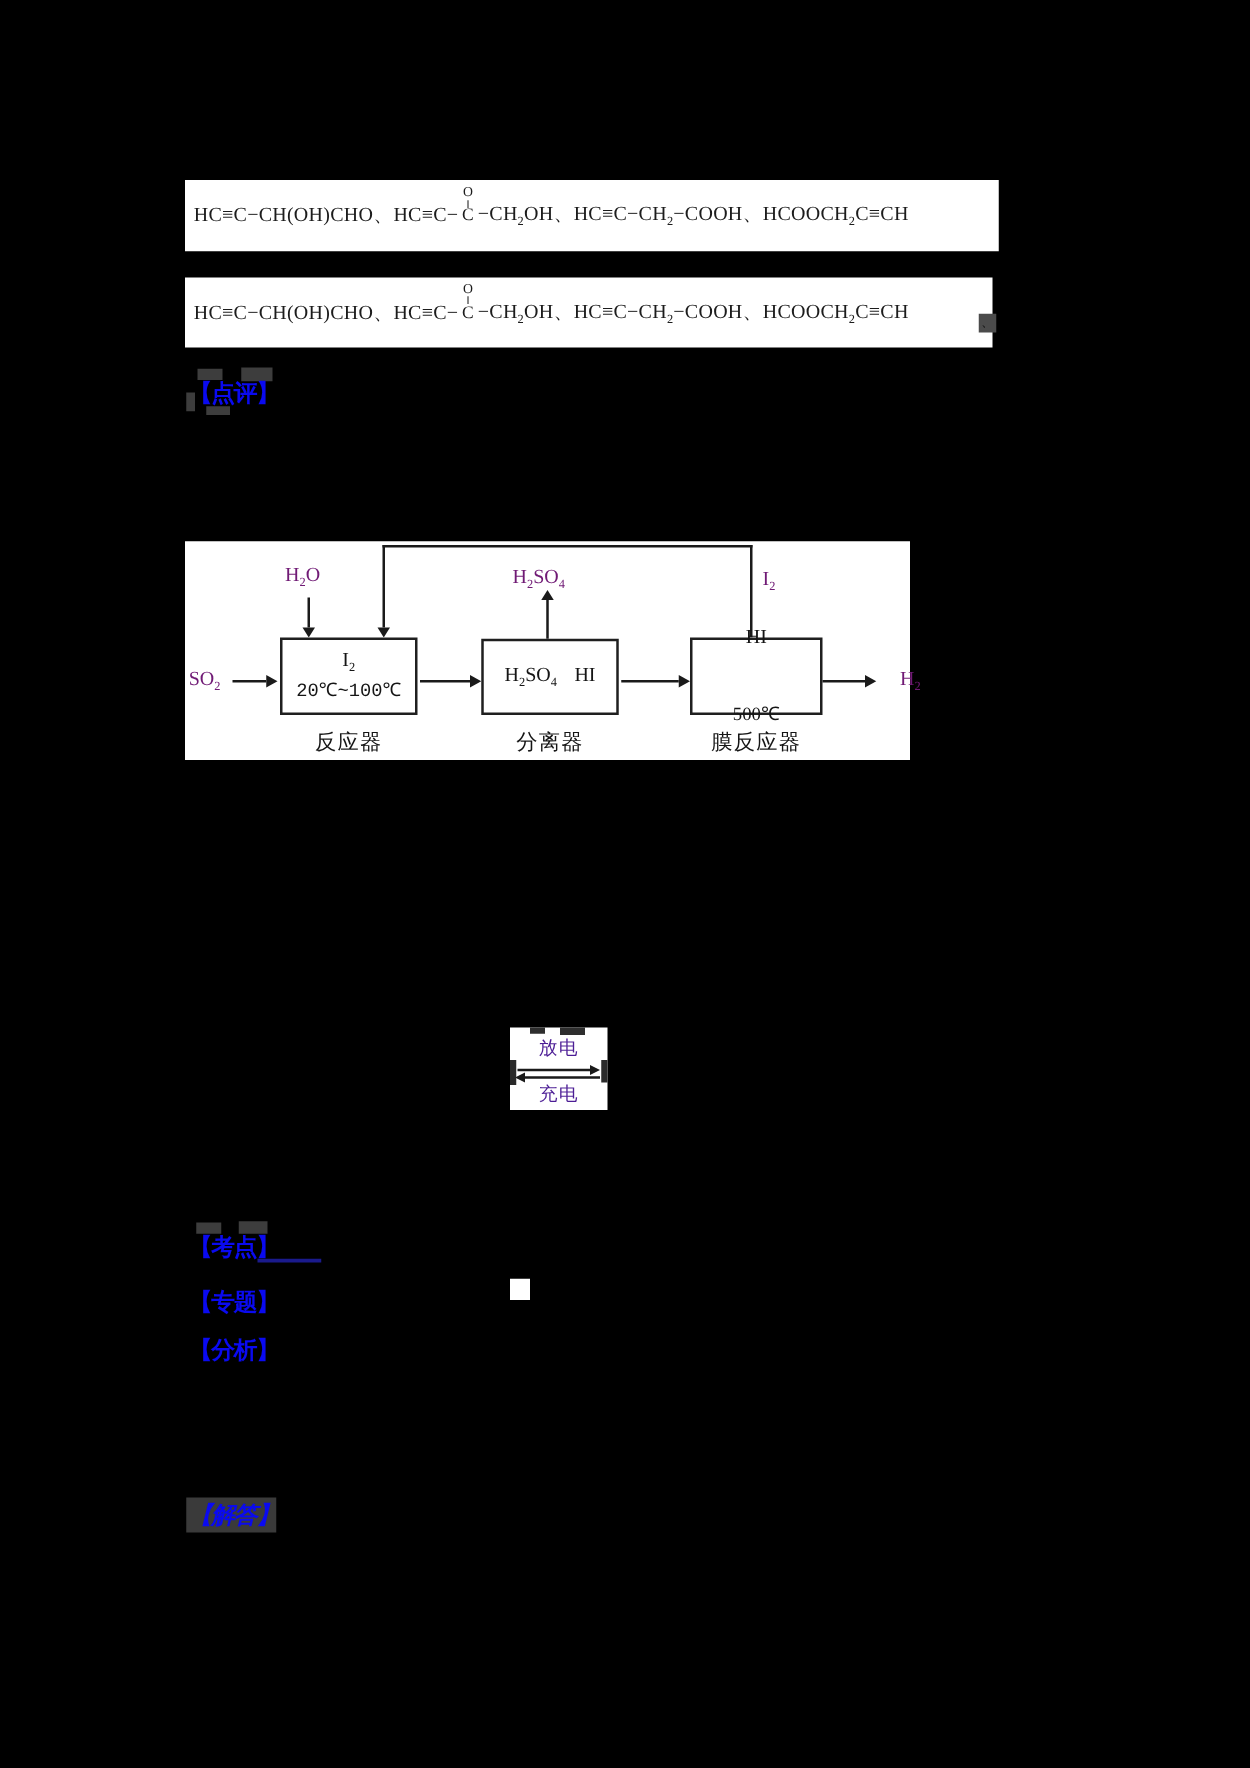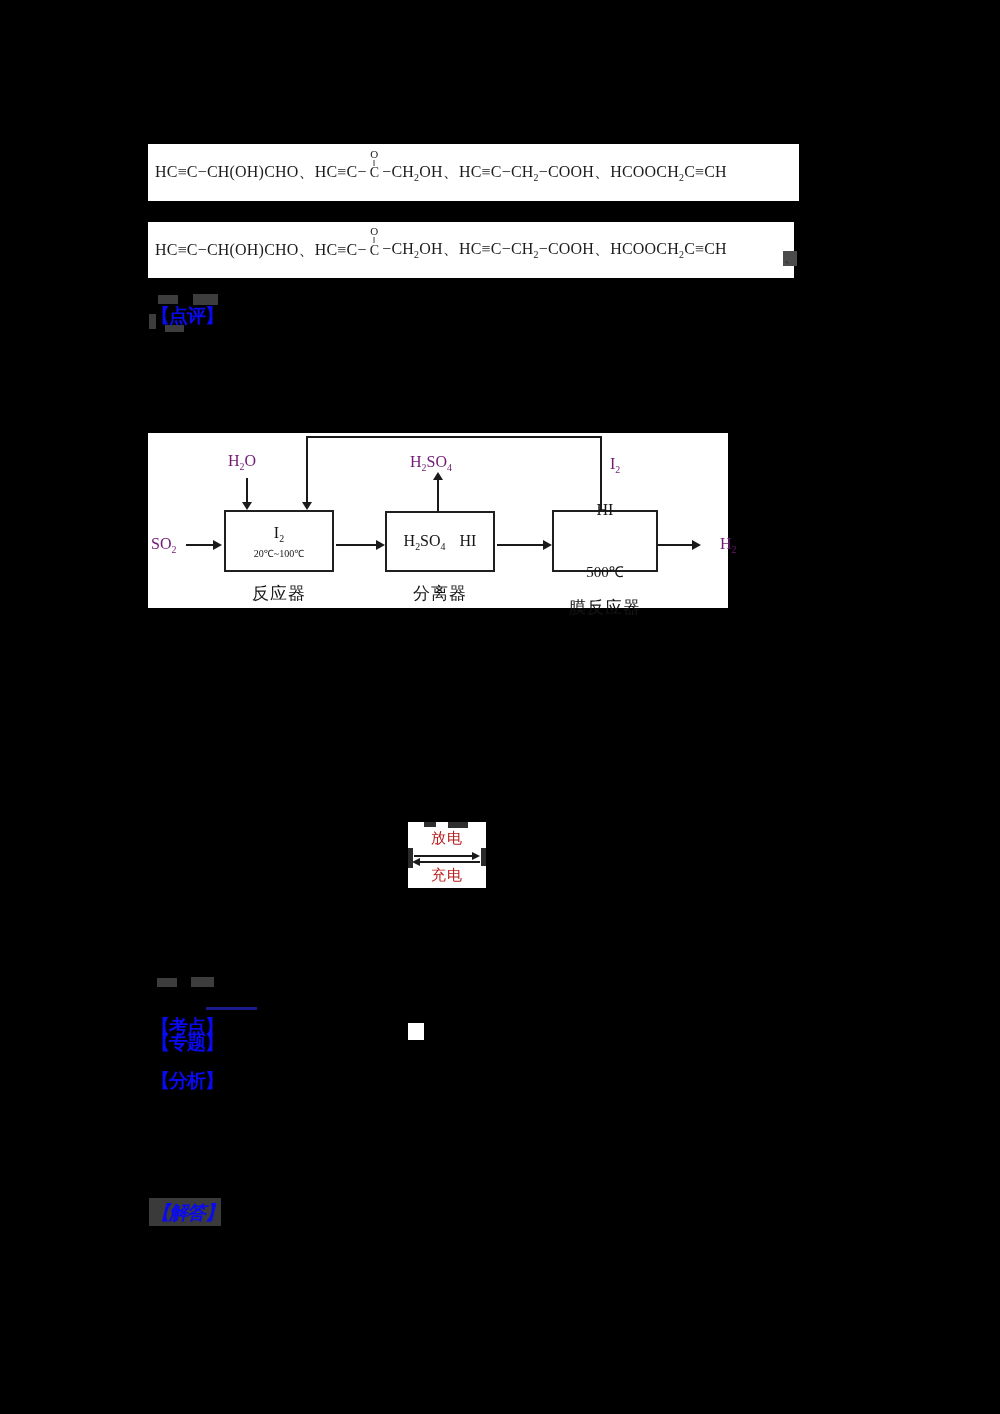--- a/index.html
+++ b/index.html
@@ -41,21 +41,21 @@
   .arr-u{border-left:5px solid transparent;border-right:5px solid transparent;border-bottom:8px solid #1a1a1a;}
   .fbox{
     position:absolute;border:2px solid #1f1f1f;background:#fff;
     display:flex;flex-direction:column;align-items:center;justify-content:center;
     font-size:16px;color:#151515;line-height:1.45;
   }
   .dlabel{position:absolute;font-size:16px;color:#701a75;white-space:nowrap;}
   .caption{position:absolute;font-size:17px;color:#151515;white-space:nowrap;letter-spacing:1px;}
   
   .batt{position:absolute;background:#fff;}
-  .batt .zh{position:absolute;width:100%;text-align:center;font-size:15px;color:#b91c1c;letter-spacing:1px;}
+  .batt .zh{position:absolute;width:100%;text-align:center;font-size:15px;color:#4c1d95;letter-spacing:1px;}
   .sq{position:absolute;background:#fff;}
 </style>
 </head>
 <body>
 
 <div class="strip" style="left:148px;top:144px;width:644px;height:57px;">
   <span>HC≡C−CH(OH)CHO、HC≡C−</span>
     <span class="cstack">
       <span class="o">O</span>
       <span class="b">‖</span>
@@ -92,21 +92,21 @@
   <div class="dlabel" style="left:80px;top:19px;">H<sub>2</sub>O</div>
   <div class="vline" style="left:98px;top:45px;width:2px;height:24px;"></div>
   <div class="arr arr-d" style="left:94px;top:69px;"></div>
 
   <div class="dlabel" style="left:3px;top:102px;">SO<sub>2</sub></div>
   <div class="hline" style="left:38px;top:111px;width:27px;height:2px;"></div>
   <div class="arr arr-r" style="left:65px;top:107px;"></div>
 
   <div class="fbox" style="left:76px;top:77px;width:106px;height:58px;">
     <span>I<sub>2</sub></span>
-    <span style="font-size:10px;">20℃~100℃</span>
+    <span style="font-size:15px;font-family:Liberation Mono, monospace;">20℃~100℃</span>
   </div>
 
   <div class="hline" style="left:188px;top:111px;width:40px;height:2px;"></div>
   <div class="arr arr-r" style="left:228px;top:107px;"></div>
 
   <div class="fbox" style="left:237px;top:78px;width:106px;height:57px;">
     <span style="display:flex;gap:14px;">
       <span>H<sub>2</sub>SO<sub>4</sub></span>
       <span>HI</span>
     </span>
@@ -123,39 +123,39 @@
     <span>HI</span>
     <span style="font-size:15px;margin-top:41px;">500℃</span>
   </div>
 
   <div class="hline" style="left:510px;top:111px;width:34px;height:2px;"></div>
   <div class="arr arr-r" style="left:544px;top:107px;"></div>
   <div class="dlabel" style="left:572px;top:102px;">H<sub>2</sub></div>
 
   <div class="caption" style="left:104px;top:149px;">反应器</div>
   <div class="caption" style="left:265px;top:149px;">分离器</div>
-  <div class="caption" style="left:421px;top:149px;margin-top:14px;">膜反应器</div>
+  <div class="caption" style="left:421px;top:149px;">膜反应器</div>
 </div>
 
 <div class="batt" style="left:408px;top:822px;width:78px;height:66px;">
   <div class="frag" style="left:16px;top:0;width:12px;height:5px;background:#2e2e2e;"></div>
   <div class="frag" style="left:40px;top:0;width:20px;height:6px;background:#2e2e2e;"></div>
   <div class="zh" style="top:7px;">放电</div>
   <div class="hline" style="left:6px;top:33px;width:60px;height:2px;"></div>
   <div class="arr" style="left:64px;top:30px;border-top:4px solid transparent;border-bottom:4px solid transparent;border-left:8px solid #1a1a1a;"></div>
   <div class="hline" style="left:12px;top:39px;width:60px;height:2px;"></div>
   <div class="arr" style="left:4px;top:36px;border-top:4px solid transparent;border-bottom:4px solid transparent;border-right:8px solid #1a1a1a;"></div>
   <div class="zh" style="top:44px;">充电</div>
   <div class="frag" style="left:0;top:26px;width:5px;height:20px;background:#2a2a2a;"></div>
   <div class="frag" style="left:73px;top:26px;width:5px;height:18px;background:#2a2a2a;"></div>
 </div>
 
 <div class="frag" style="left:157px;top:978px;width:20px;height:9px;"></div>
 <div class="frag" style="left:191px;top:977px;width:23px;height:10px;"></div>
-<div class="bluelabel" style="left:151px;top:1014px;">【考点】</div>
+<div class="bluelabel" style="left:151px;top:986px;font-family:Liberation Mono, monospace;">【考点】</div>
 <div class="navline" style="left:206px;top:1007px;width:51px;height:3px;"></div>
 
 <div class="sq" style="left:408px;top:1023px;width:16px;height:17px;"></div>
 
 <div class="bluelabel" style="left:151px;top:1030px;">【专题】</div>
 <div class="bluelabel" style="left:151px;top:1068px;">【分析】</div>
 
 <div class="frag" style="left:149px;top:1198px;width:72px;height:28px;background:#3a3a3a;"></div>
 <div class="bluelabel" style="left:151px;top:1200px;font-style:italic;">【解答】</div>
 

